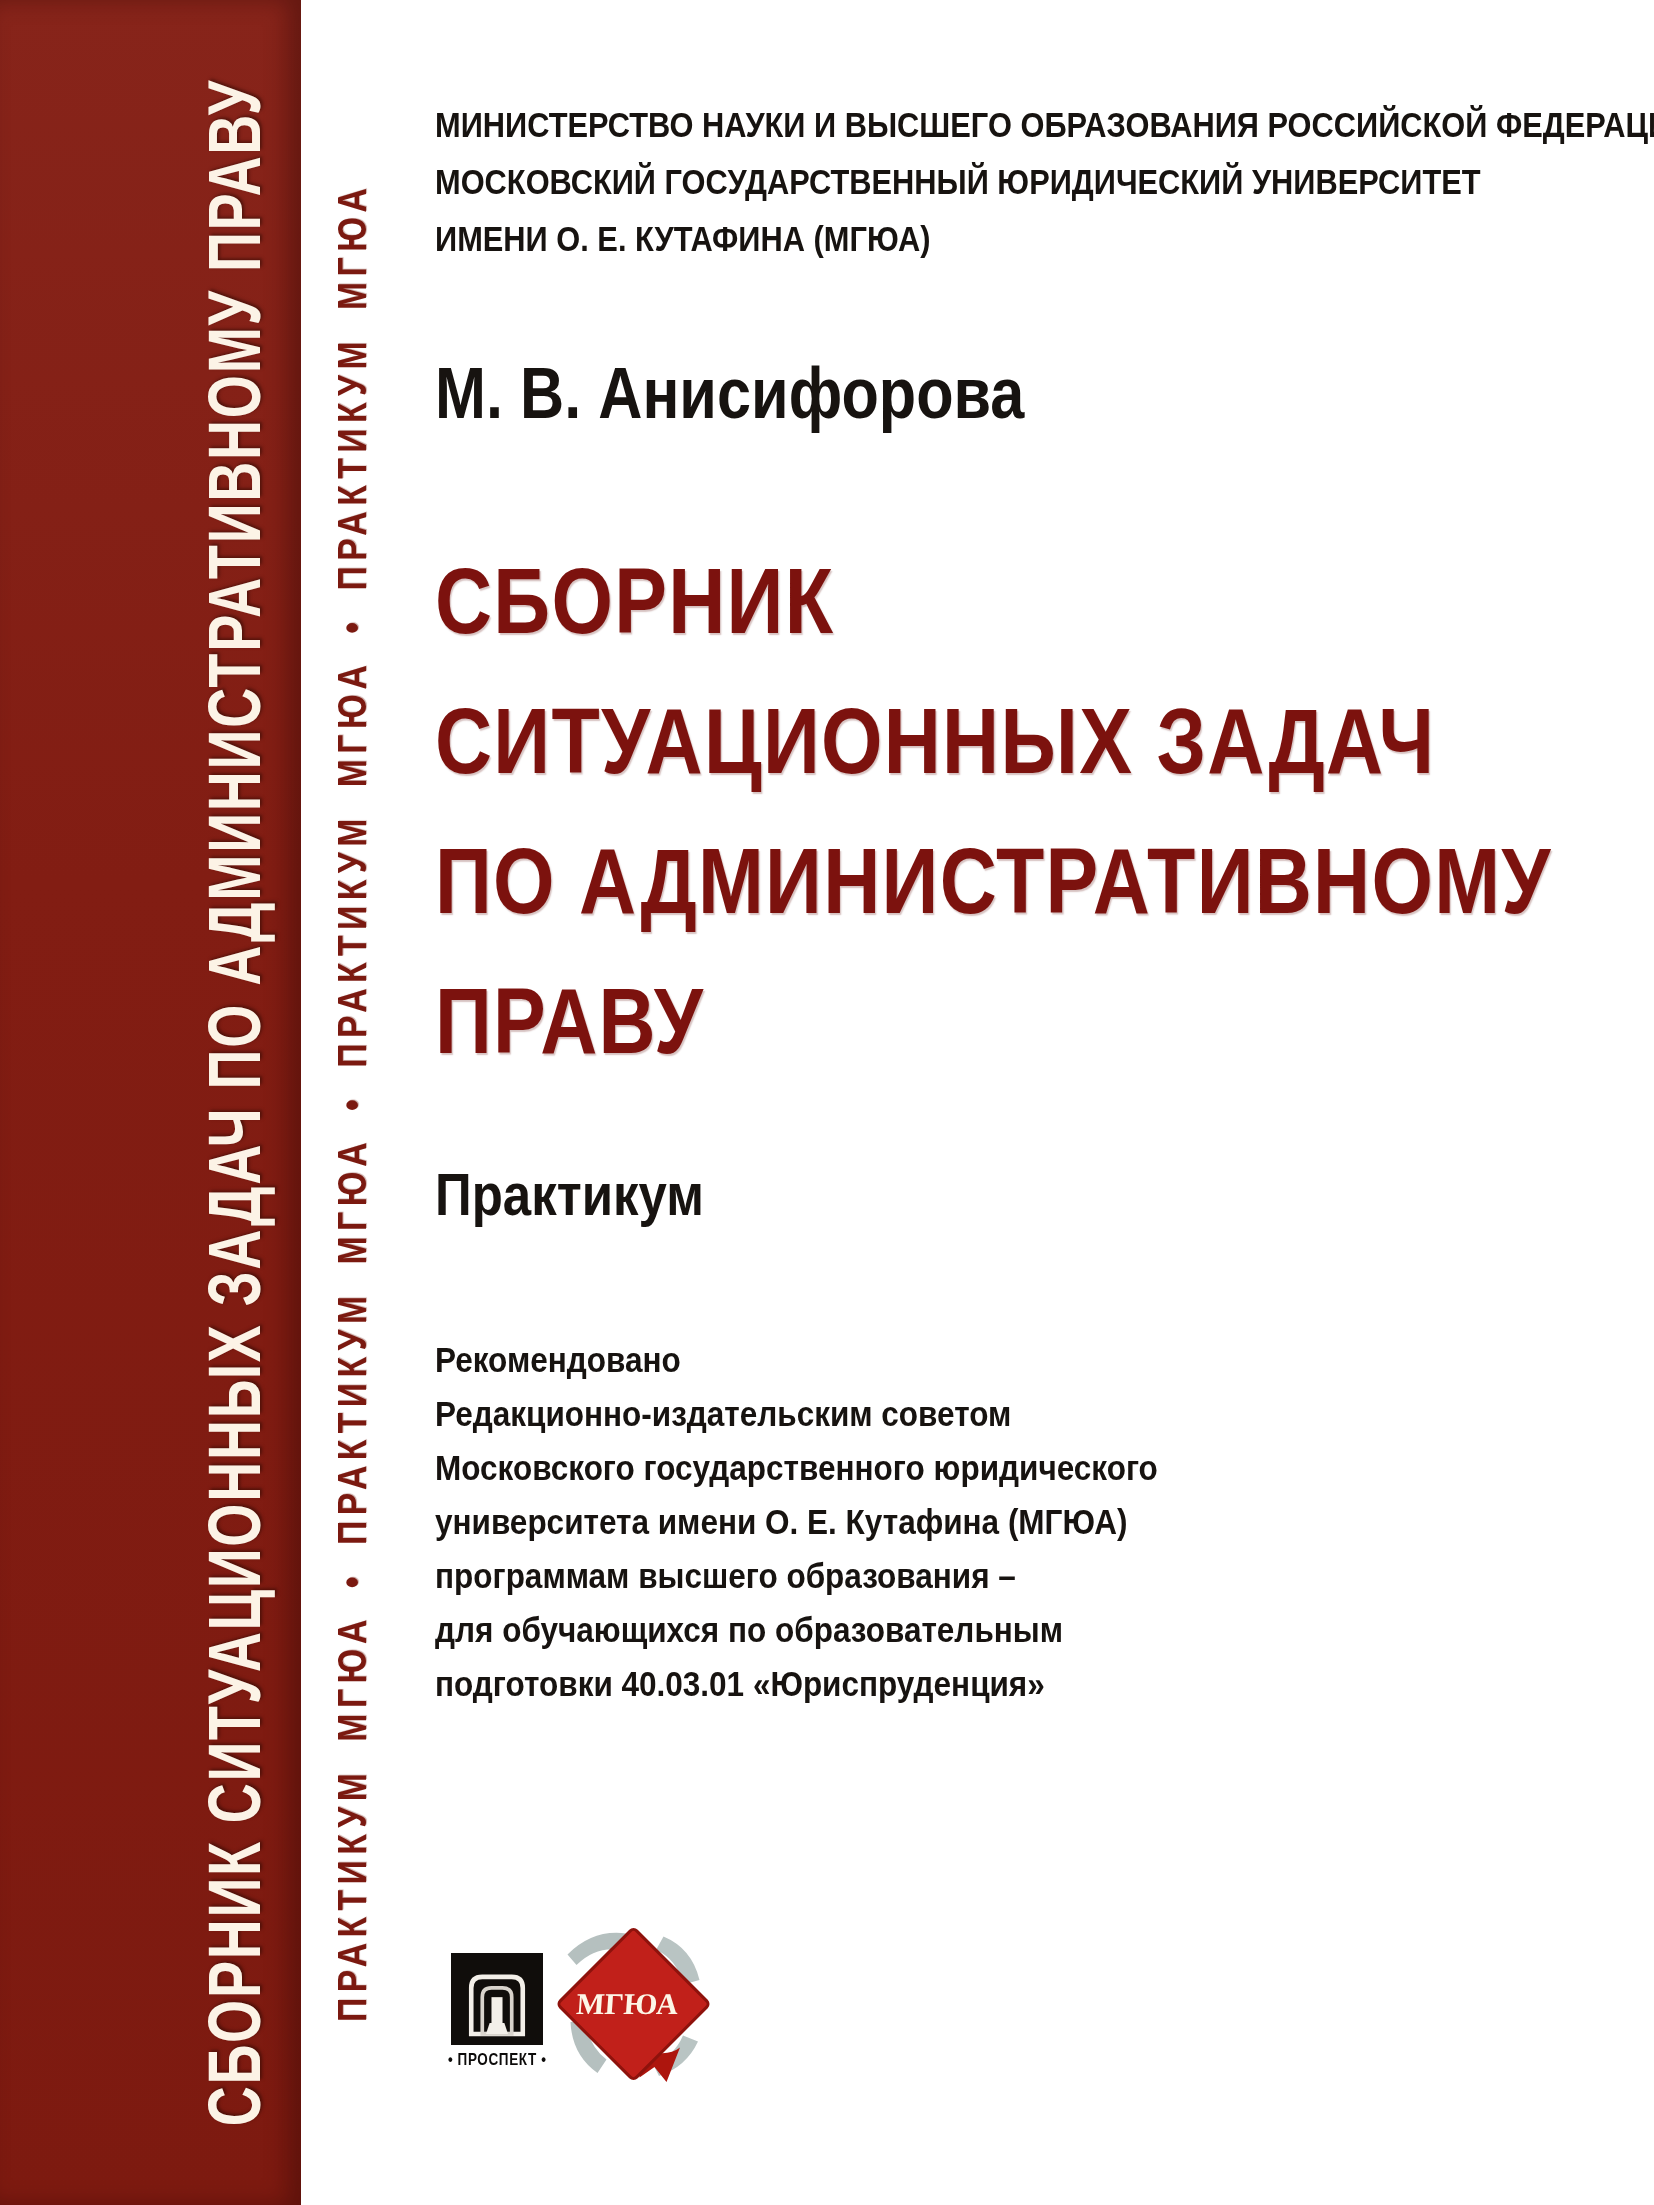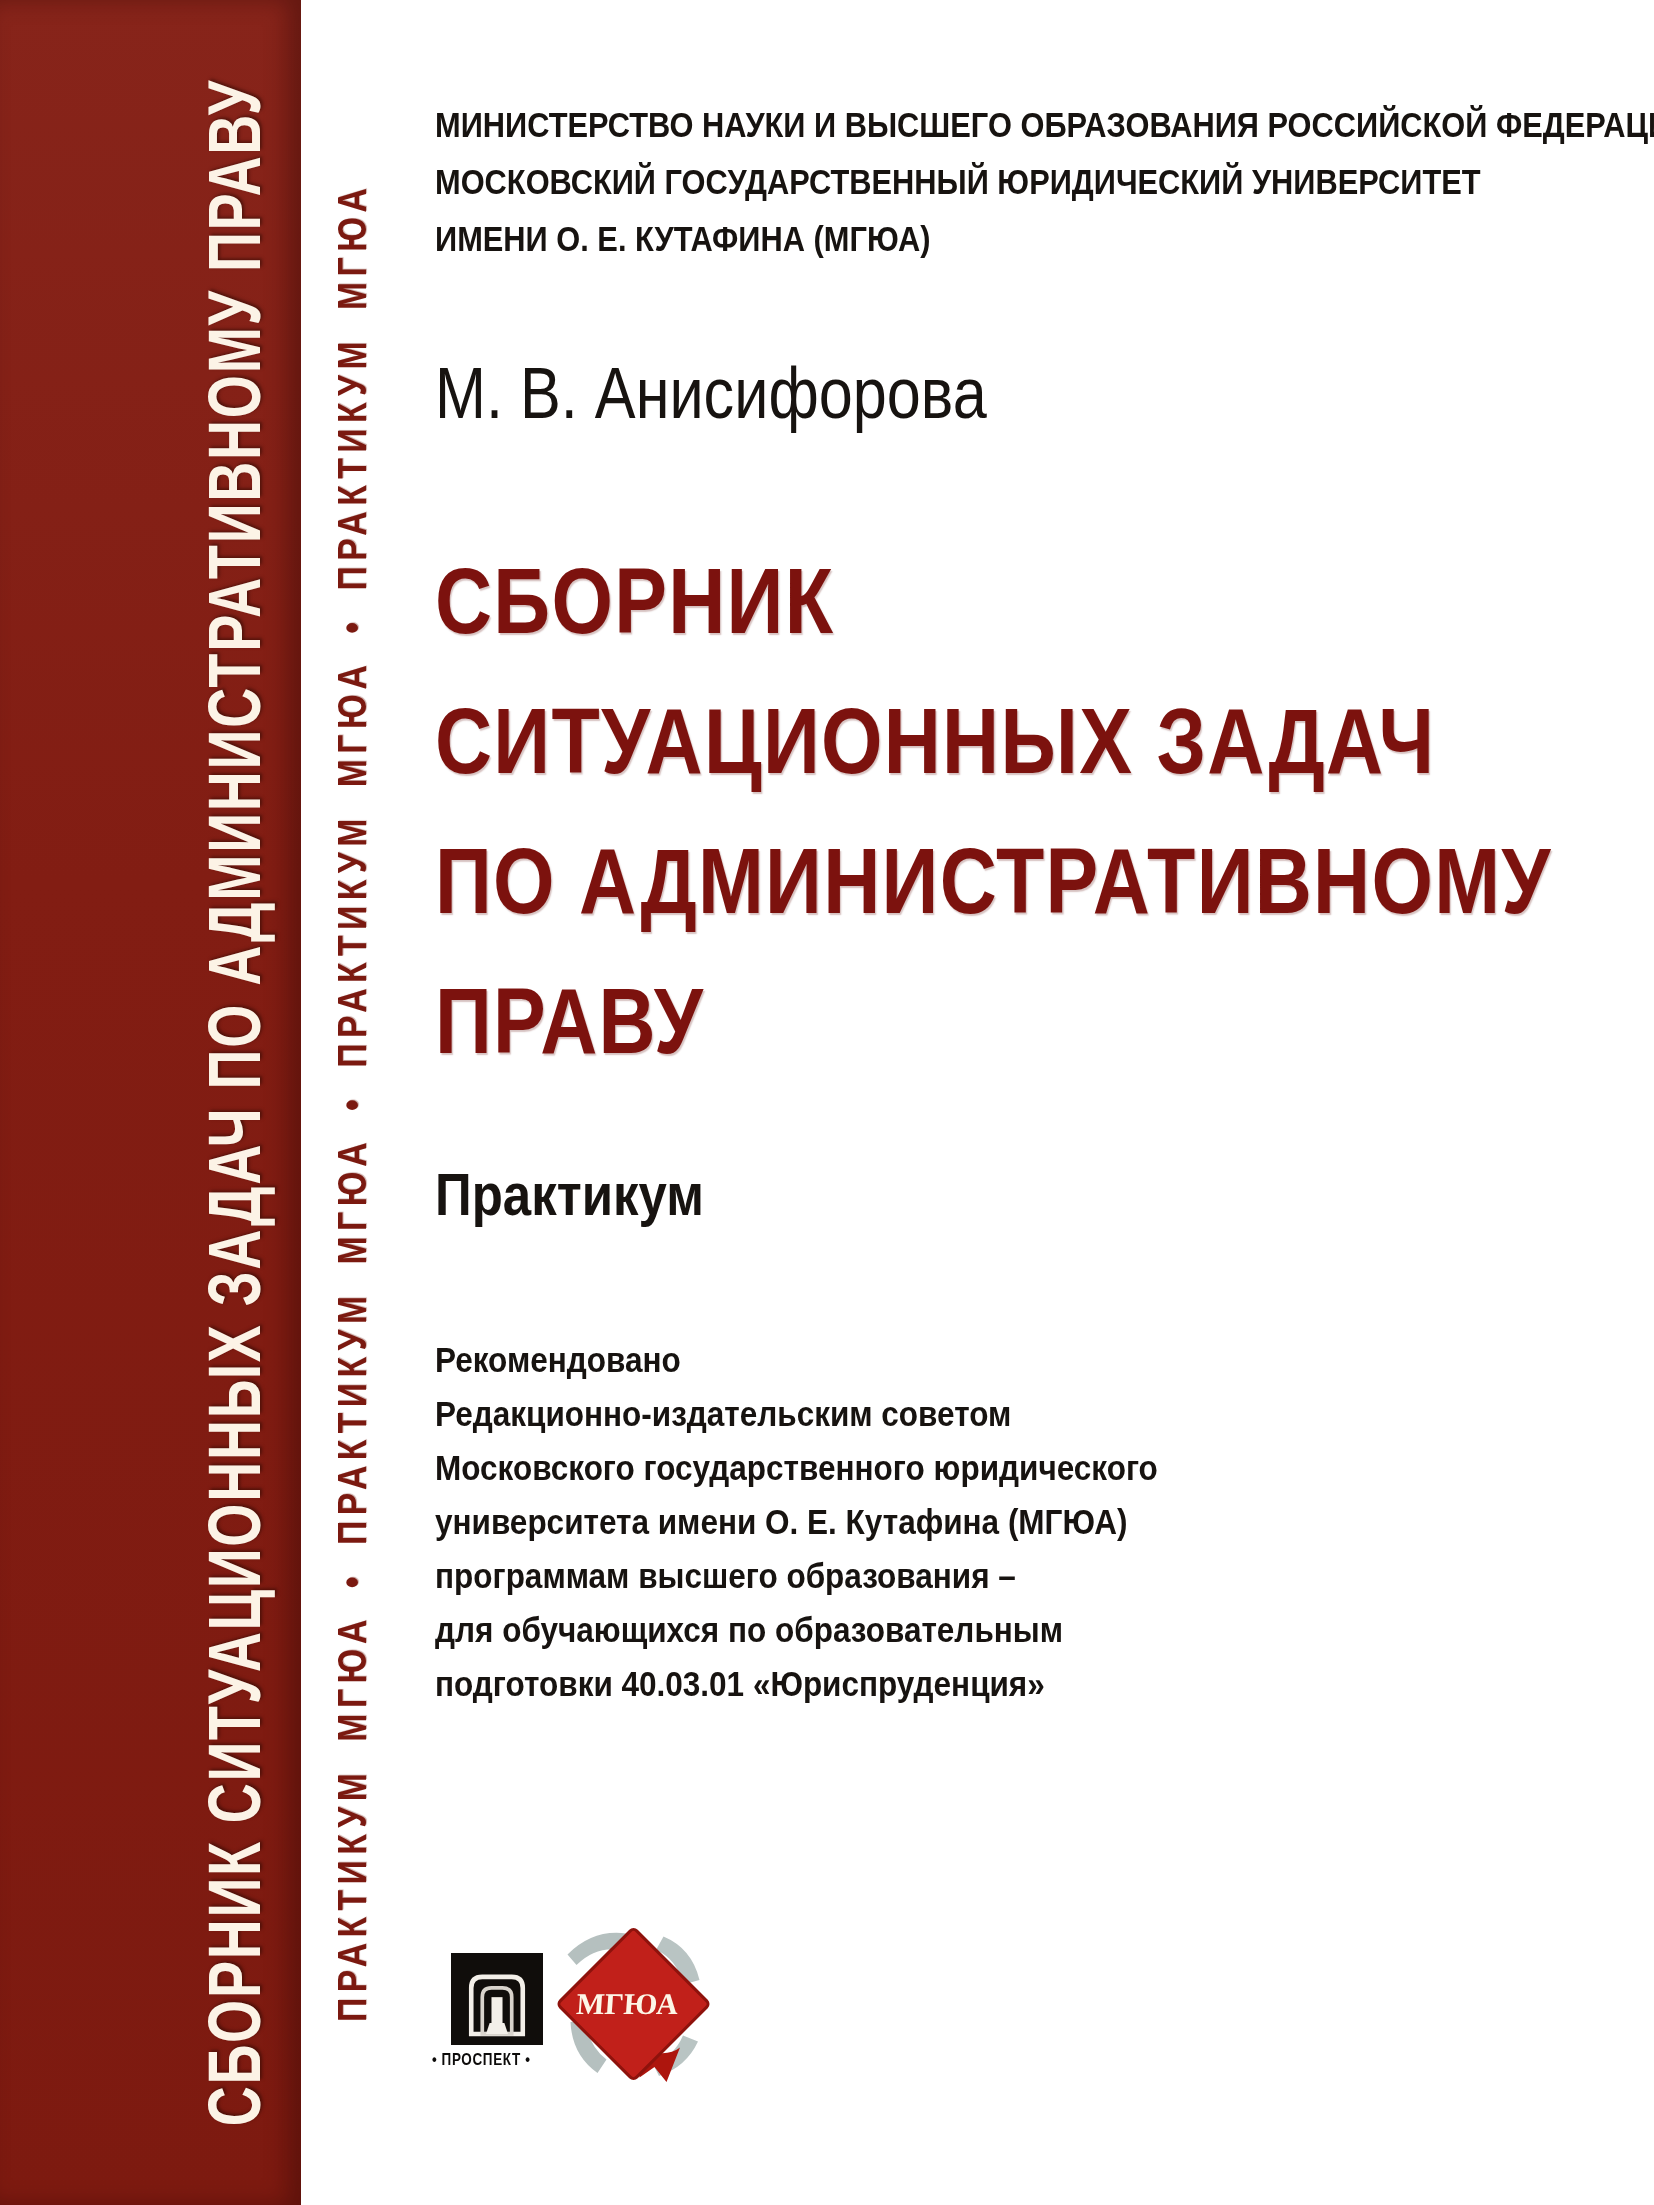--- a/index.html
+++ b/index.html
@@ -46,40 +46,40 @@
   }
   .strip-text .inner{display:inline-block;transform:scaleX(.82);transform-origin:center;}
 
   
   .cond{display:inline-block;transform-origin:0 50%;white-space:nowrap;}
   .header-block{position:absolute;left:435px;top:96px;color:var(--ink);}
   .header-block div{font-size:35px;font-weight:bold;line-height:57px;}
   .header-block .cond{transform:scaleX(.88);}
   .author{
     position:absolute;left:435px;top:352px;color:var(--ink);
-    font-size:72px;font-weight:normal;line-height:83px;
+    font-size:72px;font-weight:bold;line-height:83px;
   }
   .author .cond{transform:scaleX(.85);}
   .title-block{position:absolute;left:435px;top:531px;color:var(--title_red);}
   .title-block div{font-size:93px;font-weight:bold;line-height:140px;letter-spacing:1.5px;}
   .title-block .cond{transform:scaleX(.85);text-shadow:1.5px 1.5px 1.5px rgba(90,10,6,.25);}
   .subtitle{
     position:absolute;left:435px;top:1127px;color:var(--ink);
     font-size:60px;font-weight:bold;line-height:72px;margin-top:32px;
   }
   .subtitle .cond{transform:scaleX(.85);}
   .recommendation{position:absolute;left:435px;top:1333px;color:var(--ink);}
   .recommendation div{font-size:35px;font-weight:bold;line-height:54px;}
   .recommendation .cond{transform:scaleX(.90);}
 
   
   .logo-prospekt{position:absolute;left:451px;top:1953px;width:92px;height:92px;}
   .prospekt-caption{
     position:absolute;left:418px;top:2049px;width:158px;
-    text-align:left;color:#0d0b0a;font-size:17.3px;font-weight:bold;letter-spacing:0.8px;
+    text-align:center;color:#0d0b0a;font-size:17.3px;font-weight:bold;letter-spacing:0.8px;
   }
   .prospekt-caption .cond{transform:scaleX(.78);transform-origin:center;}
   .logo-mgua{position:absolute;left:554px;top:1915px;width:159px;height:184px;}
 </style>
 </head>
 <body>
 
 <div class="page">
 
   <div class="band"></div>

